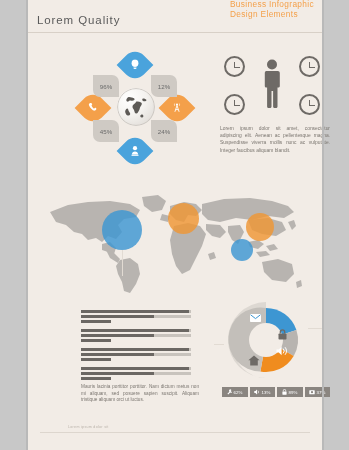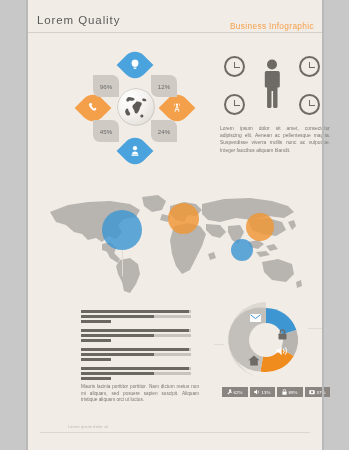--- a/index.html
+++ b/index.html
@@ -23,21 +23,21 @@
     background:#b9b9b9;
   }
 
   
   #header{position:absolute;left:0;top:0;width:294px;height:33px;}
   #title-main{
     position:absolute;left:9px;top:14px;
     font-size:11.5px;color:#5a5a5a;letter-spacing:0.9px;
   }
   #title-sub{
-    position:absolute;right:8px;top:22px;text-align:left;
+    position:absolute;right:8px;top:0;text-align:left;
     font-size:8.3px;color:#f4a04a;line-height:9.6px;letter-spacing:0.35px;
   }
   #header-rule{
     position:absolute;left:0;top:32px;width:294px;height:1px;background:#d8d0c7;
   }
 
   
   #diamonds{position:absolute;left:52px;top:52px;width:110px;height:112px;}
   .dia{
     position:absolute;width:26px;height:26px;
@@ -122,20 +122,21 @@
 </style>
 </head>
 <body>
 
 <div id="page">
 
   <div id="header">
     <div id="title-main">Lorem Quality</div>
     <div id="title-sub">
       <div>Business Infographic</div>
+      <div>Design Elements</div>
     </div>
     <div id="header-rule"></div>
   </div>
 
   <div id="diamonds">
 
     <div class="dia dia-blue" style="left:42px;top:0;">
       <span class="gl">
         <svg width="9" height="11" viewBox="0 0 9 11">
             <ellipse cx="4.5" cy="4" rx="3.4" ry="3.6" fill="#fff"></ellipse>

